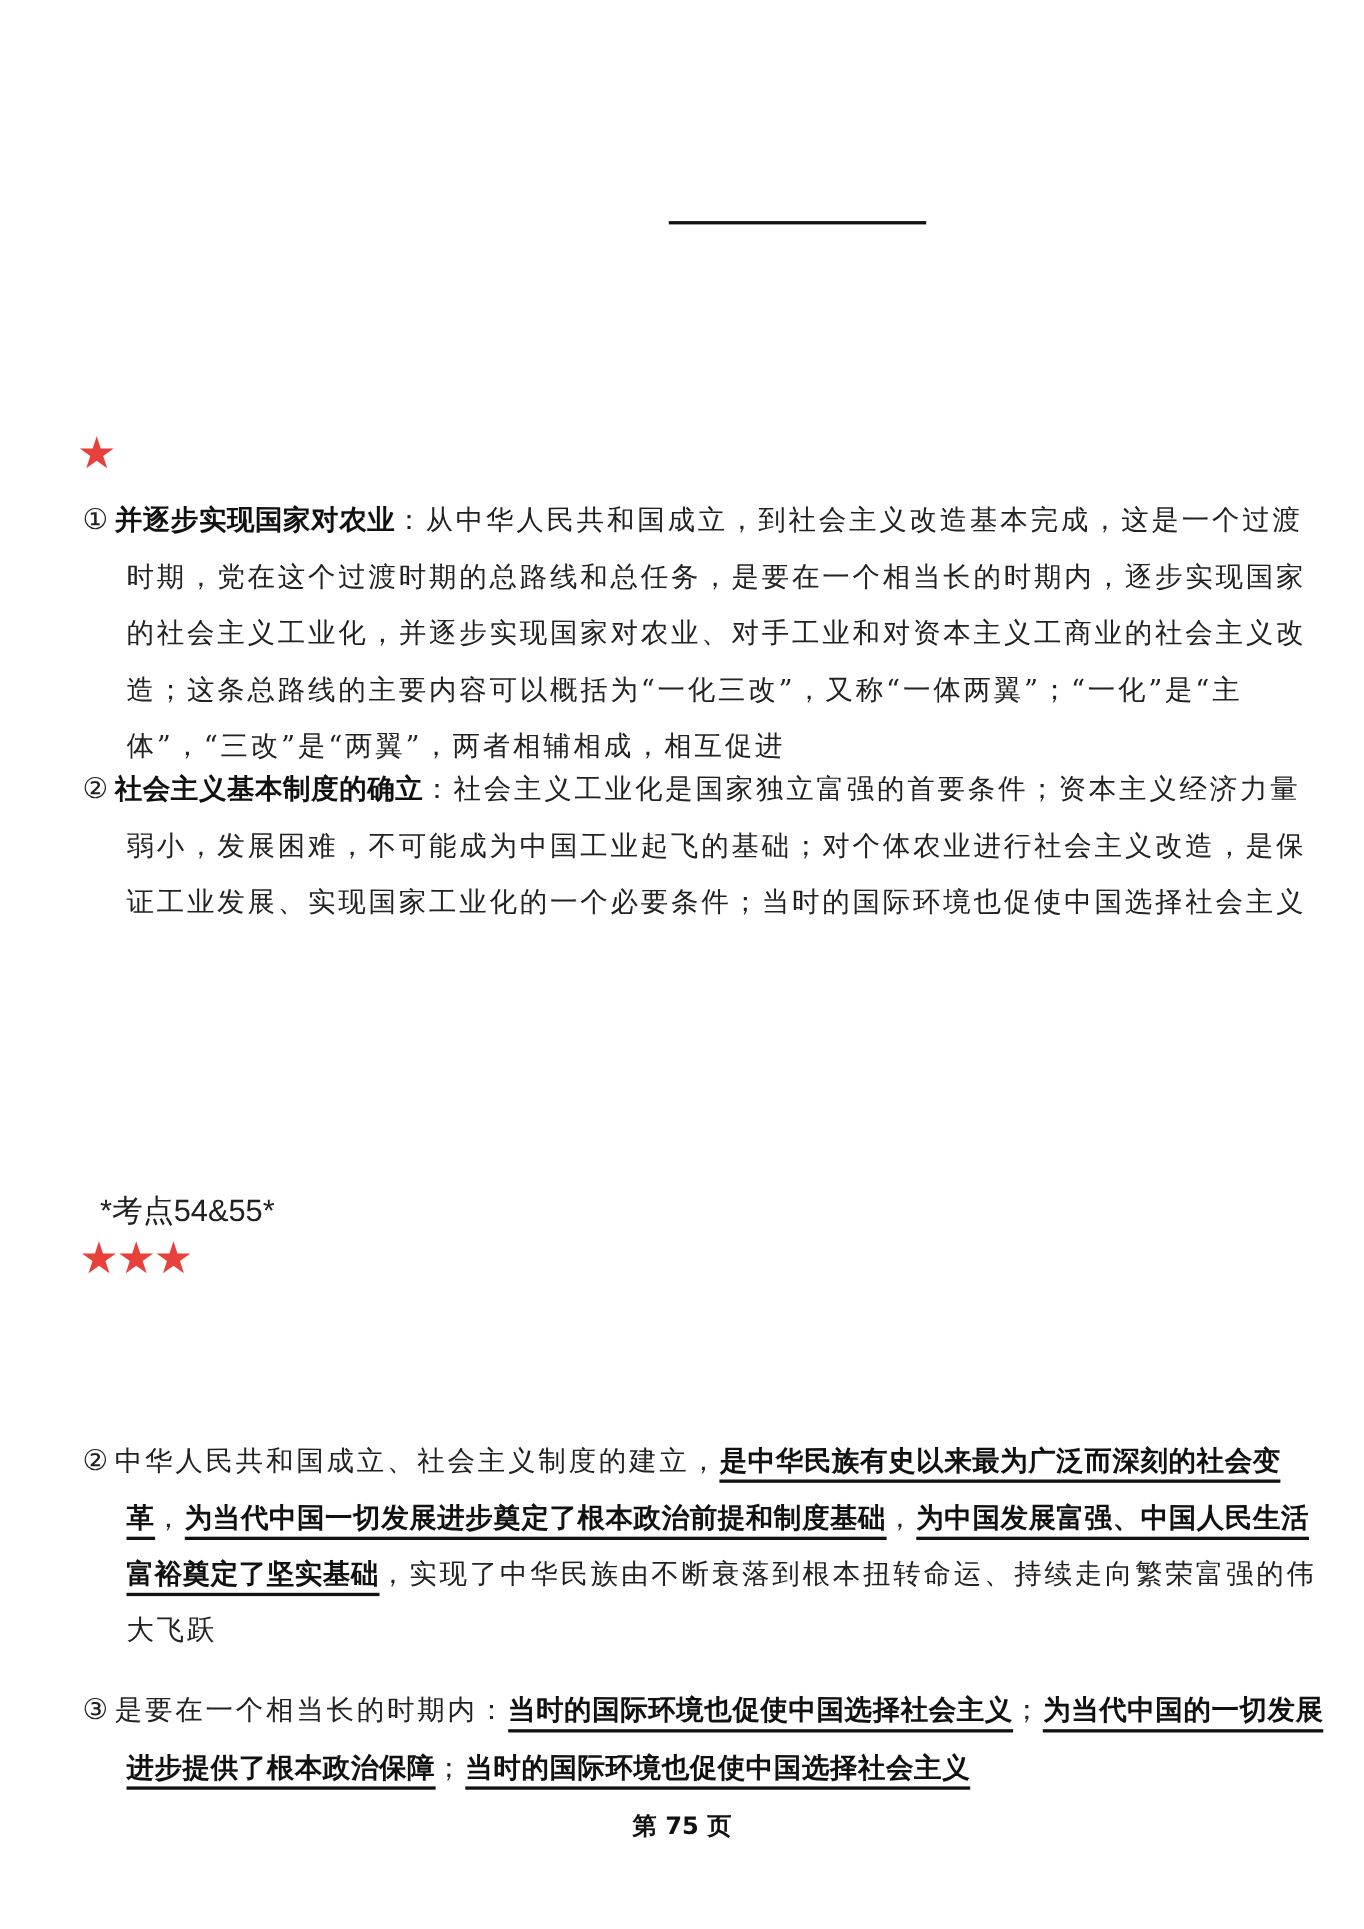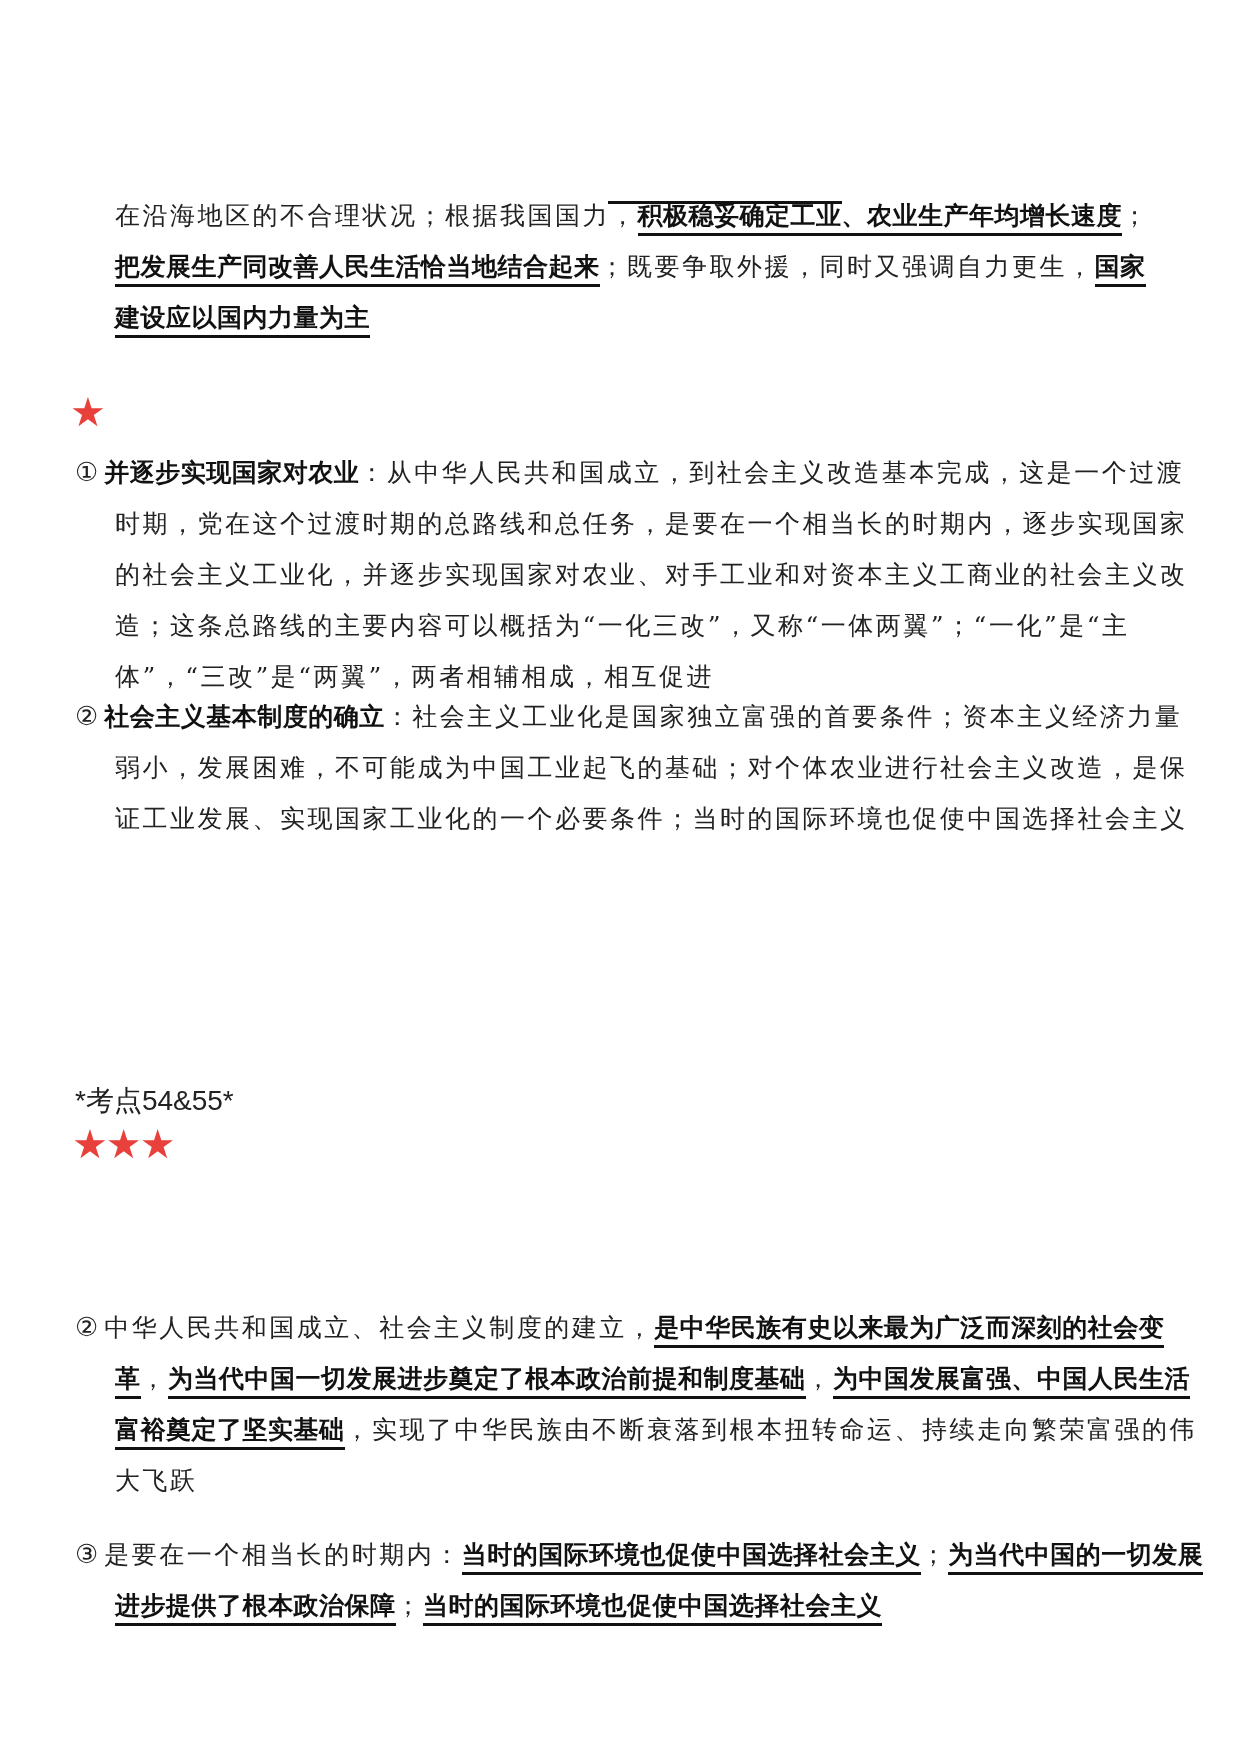--- a/index.html
+++ b/index.html
@@ -5,33 +5,30 @@
   html, body { margin:0; padding:0; background:#ffffff; }
   body { width:1240px; height:1754px; position:relative; overflow:hidden; color:#111; }
   .page { position:absolute; left:0; top:0; width:1240px; height:1754px; }
   .topline { position:absolute; left:608px; top:201px; width:234px; height:3px; background:#111; }
   .para { position:absolute; left:115px; width:1050px; font-family:"DejaVu Serif", "Liberation Serif", serif; font-size:25px; line-height:51px; letter-spacing:2.5px; color:#222; }
   .para.hang { left:75px; padding-left:40px; text-indent:-40px; width:1090px; }
   .num { font-family:"DejaVu Sans", sans-serif; font-size:26px; letter-spacing:0; margin-right:6px; }
   .b { font-family:"DejaVu Sans", "Liberation Sans", sans-serif; font-weight:bold; letter-spacing:0.5px; color:#111; }
   .u { border-bottom:3px solid #111; padding-bottom:3px; }
   .star { position:absolute; color:#e8403a; font-family:"DejaVu Sans", sans-serif; font-size:40px; line-height:40px; letter-spacing:-2px; }
-  .tag { position:absolute; left:75px; top:1082px; font-family:"Liberation Sans", sans-serif; font-size:28px; color:#222; }
+  .tag { position:absolute; left:91px; top:1082px; font-family:"Liberation Sans", sans-serif; font-size:28px; color:#222; }
   .footer { position:absolute; left:0; width:1240px; top:1645px; text-align:center; font-family:"DejaVu Sans", sans-serif; font-weight:bold; font-size:22px; color:#111; }
 </style>
 </head>
 <body>
 
 <div class="page">
 
   <div class="topline"></div>
 
-  <div class="para" style="top:190px;">
-    <span>在沿海地区的不合理状况；根据我国国力，</span><span class="b u">积极稳妥确定工业、农业生产年均增长速度</span><span>；</span><span class="b u">把发展生产同改善人民生活恰当地结合起来</span><span>；既要争取外援，同时又强调自力更生，</span><span class="b u">国家建设应以国内力量为主</span>
-  </div>
 
   <div class="star" style="left:70px; top:392px;">★</div>
 
   <div class="para hang" style="top:447px;">
     <span class="num">①</span><span class="b">并逐步实现国家对农业</span><span>：从中华人民共和国成立，到社会主义改造基本完成，这是一个过渡时期，党在这个过渡时期的总路线和总任务，是要在一个相当长的时期内，逐步实现国家的社会主义工业化，并逐步实现国家对农业、对手工业和对资本主义工商业的社会主义改造；这条总路线的主要内容可以概括为“一化三改”，又称“一体两翼”；“一化”是“主体”，“三改”是“两翼”，两者相辅相成，相互促进</span>
   </div>
 
   <div class="para hang" style="top:691px;">
     <span class="num">②</span><span class="b">社会主义基本制度的确立</span><span>：社会主义工业化是国家独立富强的首要条件；资本主义经济力量弱小，发展困难，不可能成为中国工业起飞的基础；对个体农业进行社会主义改造，是保证工业发展、实现国家工业化的一个必要条件；当时的国际环境也促使中国选择社会主义</span>
   </div>
@@ -41,13 +38,14 @@
 
 
   <div class="para hang" style="top:1302px;">
     <span class="num">②</span><span>中华人民共和国成立、社会主义制度的建立，</span><span class="b u">是中华民族有史以来最为广泛而深刻的社会变革</span><span>，</span><span class="b u">为当代中国一切发展进步奠定了根本政治前提和制度基础</span><span>，</span><span class="b u">为中国发展富强、中国人民生活富裕奠定了坚实基础</span><span>，实现了中华民族由不断衰落到根本扭转命运、持续走向繁荣富强的伟大飞跃</span>
   </div>
 
   <div class="para hang" style="top:1529px;">
     <span class="num">③</span><span>是要在一个相当长的时期内：</span><span class="b u">当时的国际环境也促使中国选择社会主义</span><span>；</span><span class="b u">为当代中国的一切发展进步提供了根本政治保障</span><span>；</span><span class="b u">当时的国际环境也促使中国选择社会主义</span>
   </div>
 
+  <div class="footer">第 75 页</div>
 </div>
 
 </body></html>

